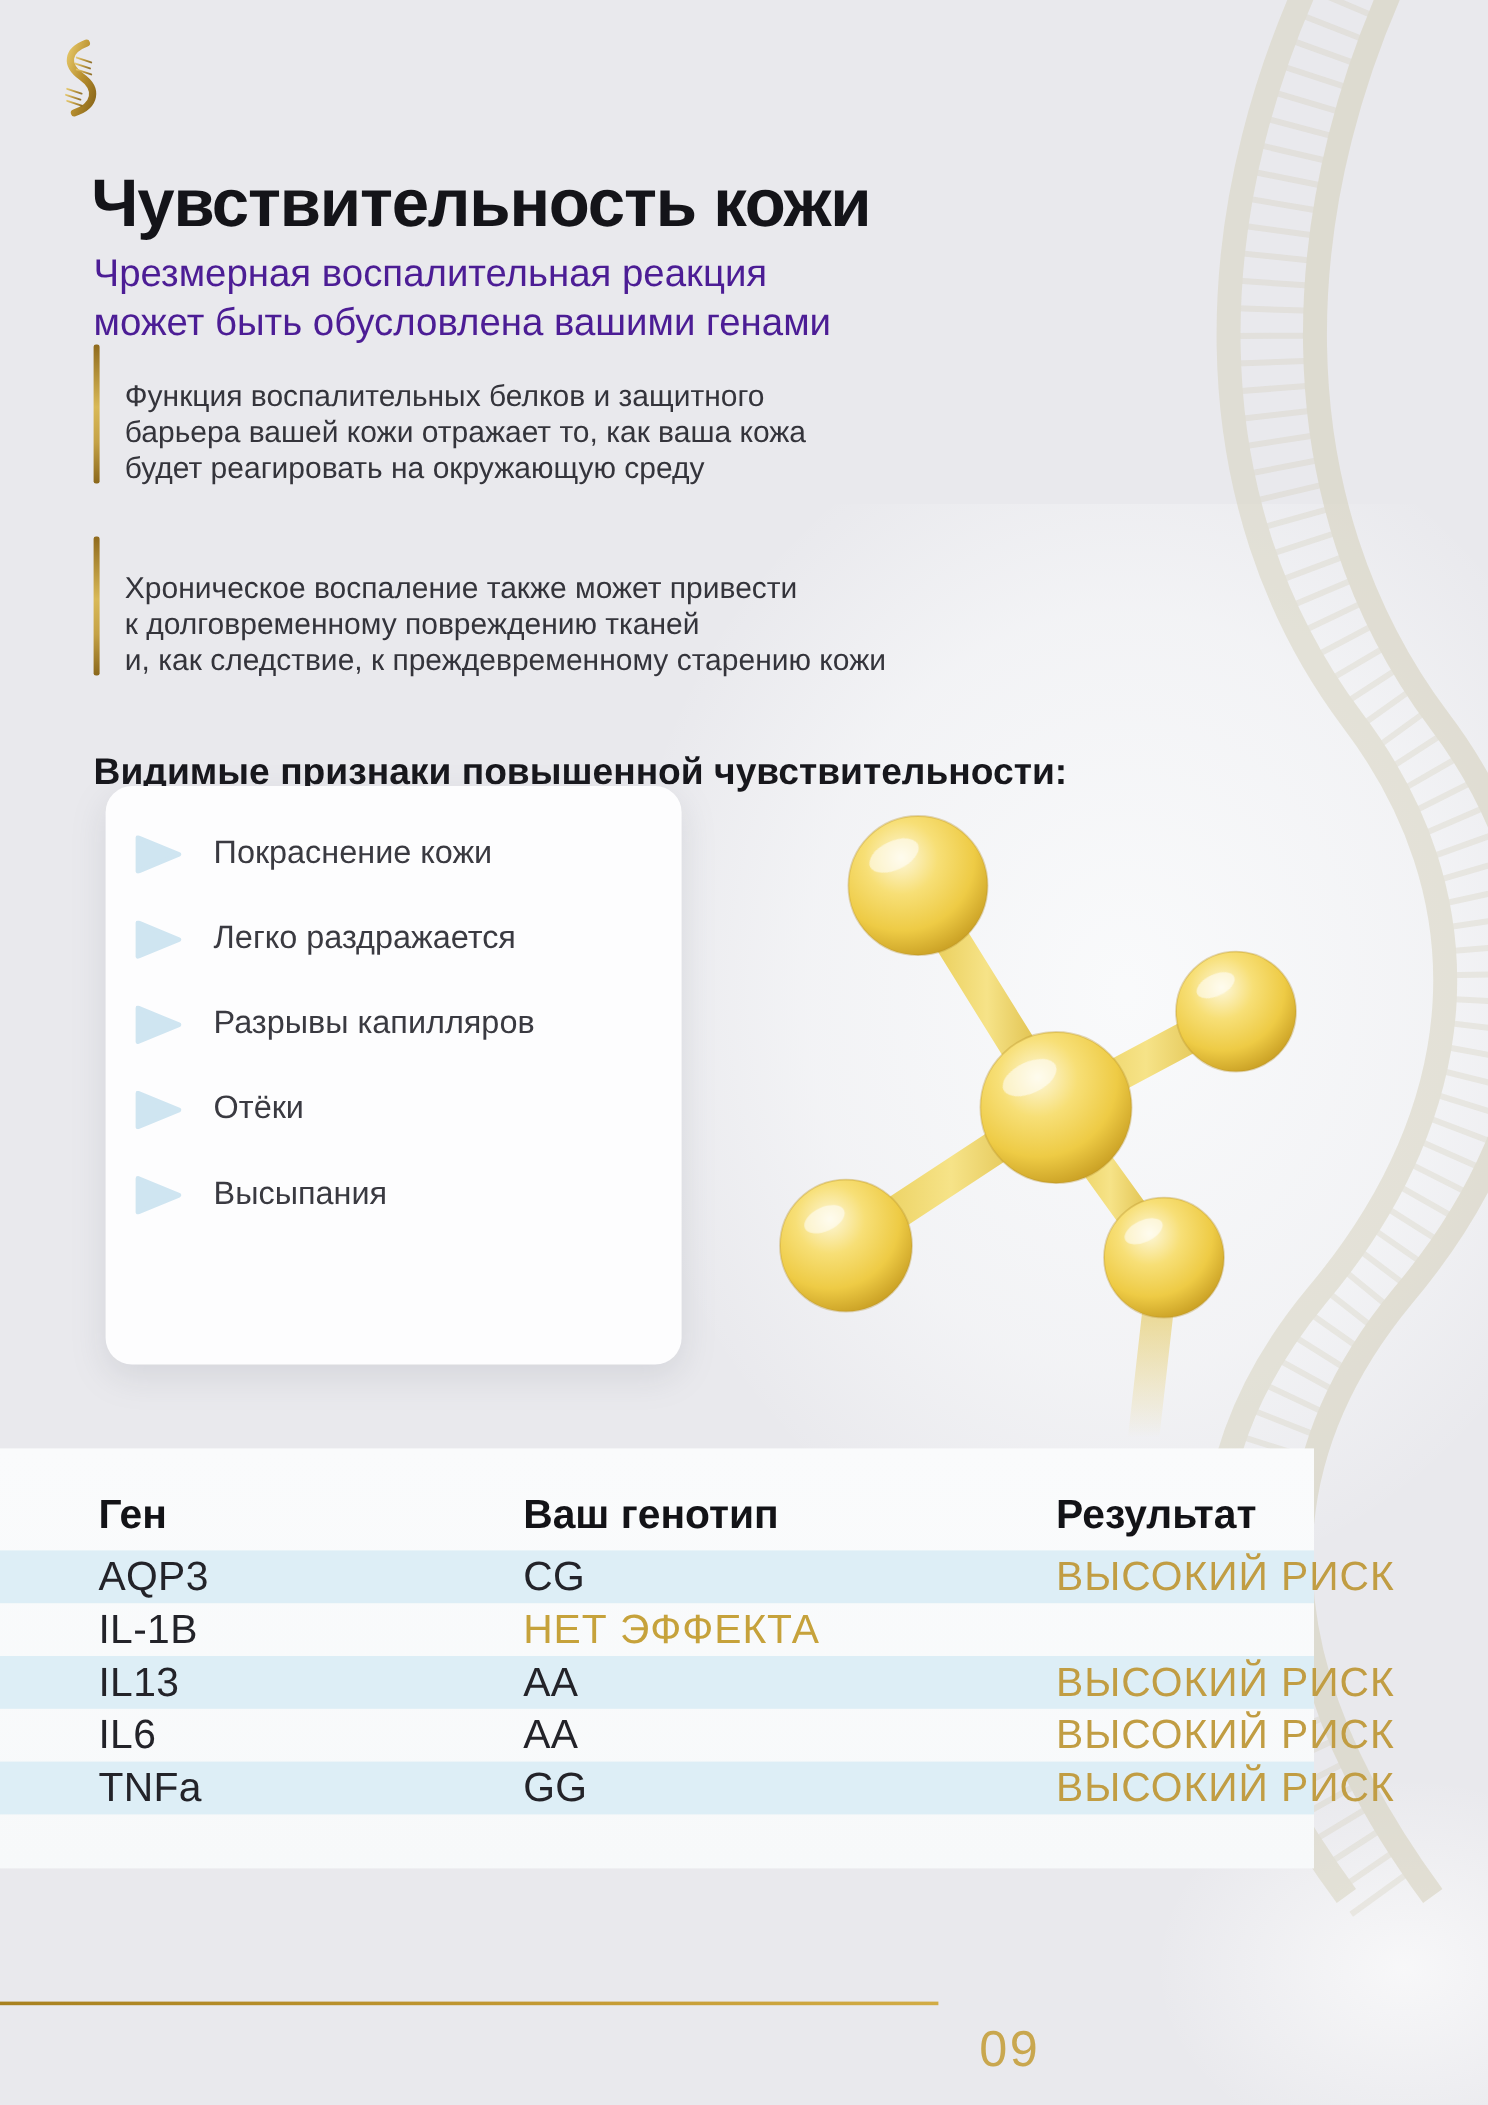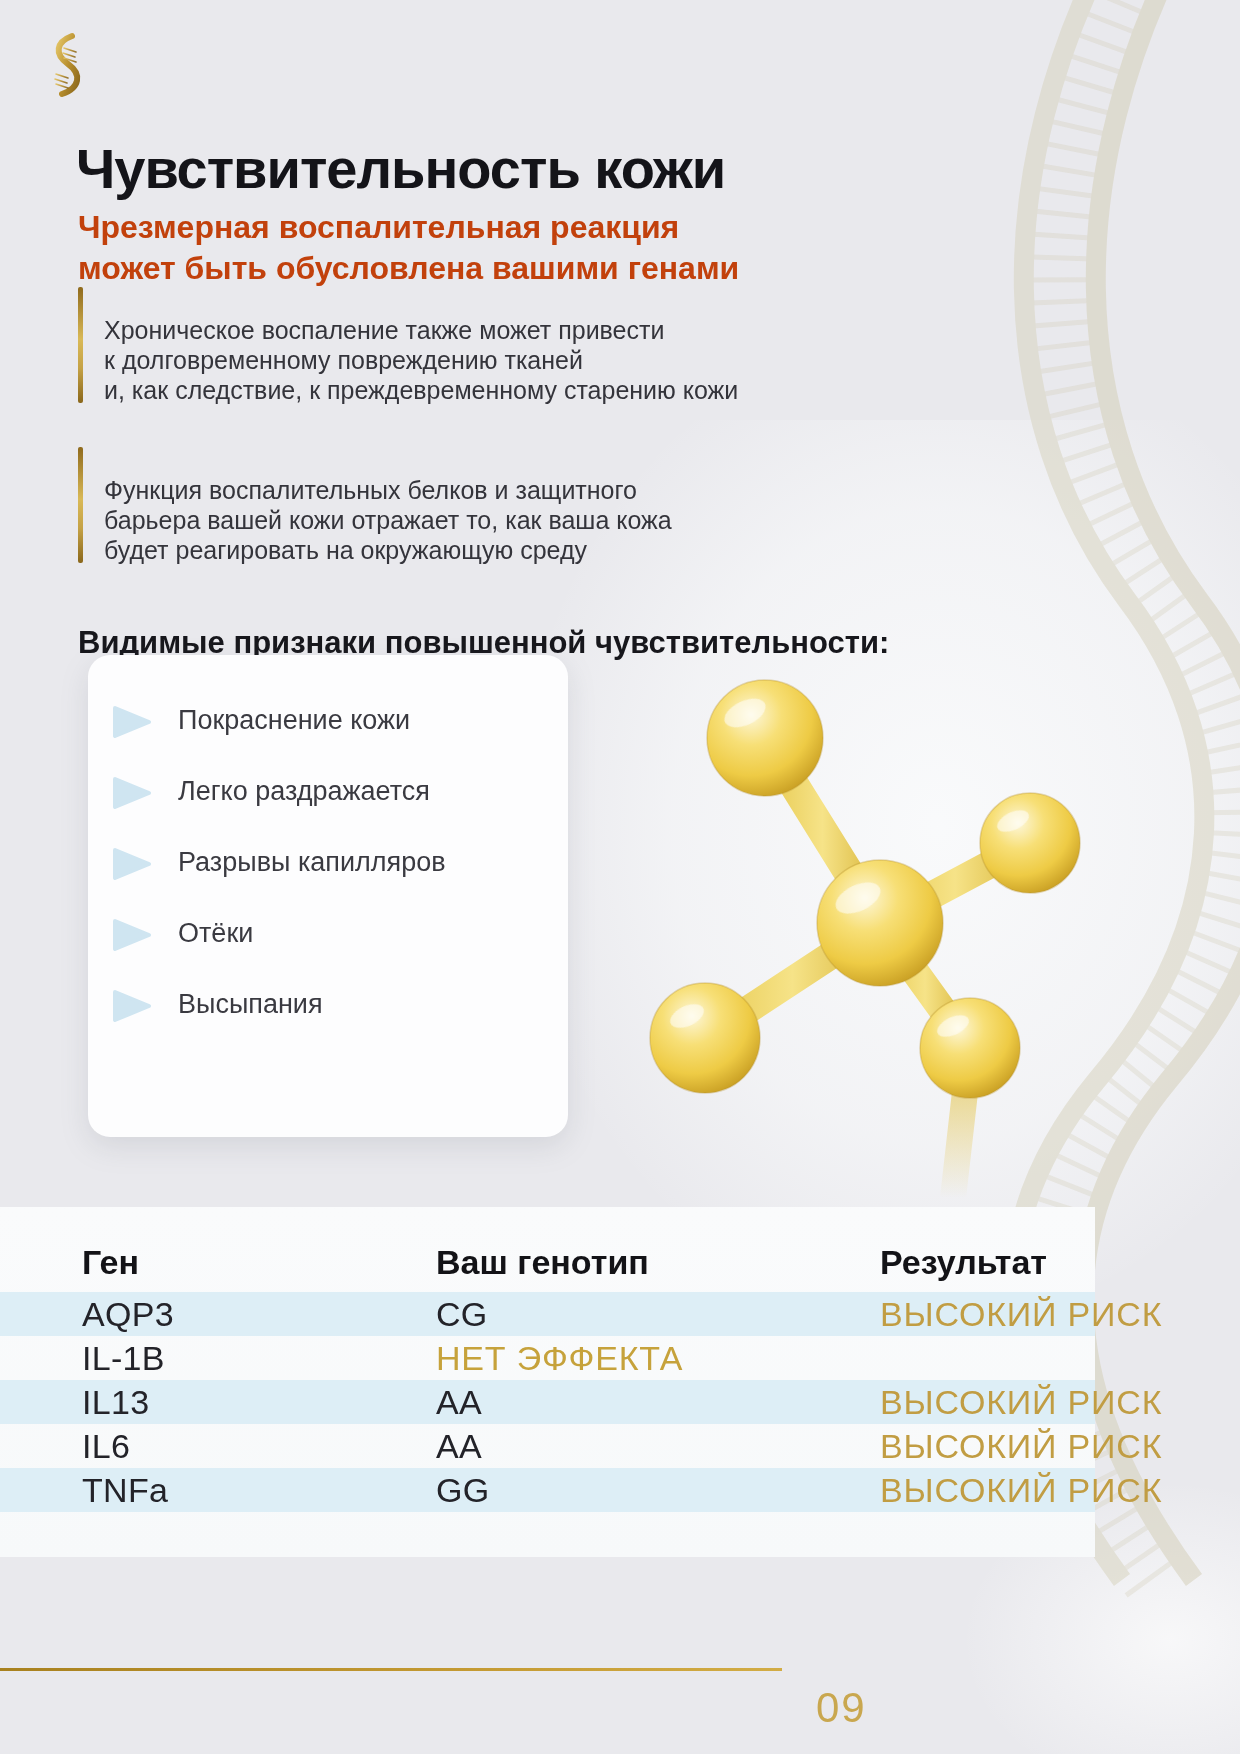--- a/index.html
+++ b/index.html
@@ -22,40 +22,40 @@
   svg.dna{position:absolute;top:0;left:812px;width:428px;height:1600px;pointer-events:none;}
 
   .logo{position:absolute;left:42px;top:32px;width:48px;height:66px;}
 
   .title{
     position:absolute;left:76px;top:98px;width:900px;
     font-size:56px;font-weight:800;letter-spacing:-1px;color:#141419;
   }
   .subtitle{
     position:absolute;left:78px;top:180px;width:760px;
-    font-size:32px;line-height:41px;font-weight:700;color:#c2410c;
+    font-size:32px;line-height:41px;font-weight:400;color:#4c1d95;
     white-space:pre-line;
   }
   .paras{position:absolute;left:78px;top:283px;width:720px;}
   .accent-par{position:relative;margin:0 0 36px 0;padding:2px 0 2px 26px;
     font-size:25px;line-height:30px;color:#34343b;white-space:pre-line;}
   .accent-bar{position:absolute;left:0;top:4px;bottom:4px;width:5px;border-radius:2px;
     background:linear-gradient(180deg,#8f6a1d 0%,#d9b957 45%,#c5a246 70%,#8a671b 100%);}
 
   .signs-heading{
     position:absolute;left:78px;top:594px;width:900px;
     font-size:31px;font-weight:700;color:#17171c;
   }
   .signs-card{
     position:absolute;left:88px;top:655px;width:480px;height:482px;
     background:#fdfdfe;border-radius:22px;
     box-shadow:0 10px 28px rgba(120,125,140,.18);
     padding:38px 0 0 0;box-sizing:border-box;
   }
-  .sign-item{display:flex;align-items:flex-start;margin:10px 0 36px 0;padding-left:24px;}
+  .sign-item{display:flex;align-items:flex-start;margin:0 0 36px 0;padding-left:24px;}
   .sign-item .tri{flex:0 0 auto;margin:3px 26px 0 0;}
   .sign-label{font-size:27px;line-height:34px;color:#3a3a41;white-space:pre-line;}
 
   svg.molecule{position:absolute;left:595px;top:578px;width:500px;height:640px;pointer-events:none;}
 
   .table-band{
     position:absolute;left:0;top:1207px;width:1095px;height:350px;
     background:linear-gradient(180deg,#fafbfc 0%,#f7f9fa 100%);
   }
   .t-grid{display:grid;grid-template-columns:354px 444px 442px;padding-left:82px;align-items:center;}
@@ -110,28 +110,28 @@
     </g>
   </g>
 </svg>
 
 <h1 class="title">Чувствительность кожи</h1>
 <h2 class="subtitle">Чрезмерная воспалительная реакция
 может быть обусловлена вашими генами</h2>
 
 <div class="paras">
   <p class="accent-par">
+    <span class="accent-bar"></span><span>Функция воспалительных белков и защитного
+барьера вашей кожи отражает то, как ваша кожа
+будет реагировать на окружающую среду</span>
+  </p>
+  <p class="accent-par">
     <span class="accent-bar"></span><span>Хроническое воспаление также может привести
 к долговременному повреждению тканей
 и, как следствие, к преждевременному старению кожи</span>
-  </p>
-  <p class="accent-par">
-    <span class="accent-bar"></span><span>Функция воспалительных белков и защитного
-барьера вашей кожи отражает то, как ваша кожа
-будет реагировать на окружающую среду</span>
   </p>
 </div>
 
 <h3 class="signs-heading">Видимые признаки повышенной чувствительности:</h3>
 
 <div class="signs-card">
   <div class="sign-item">
     <svg class="tri" width="40" height="32" viewBox="0 0 40 32">
         <polygon points="3,2 37,16 3,30" fill="#cfe5f1" stroke="#cfe5f1" stroke-width="4" stroke-linejoin="round"></polygon>
       </svg>

